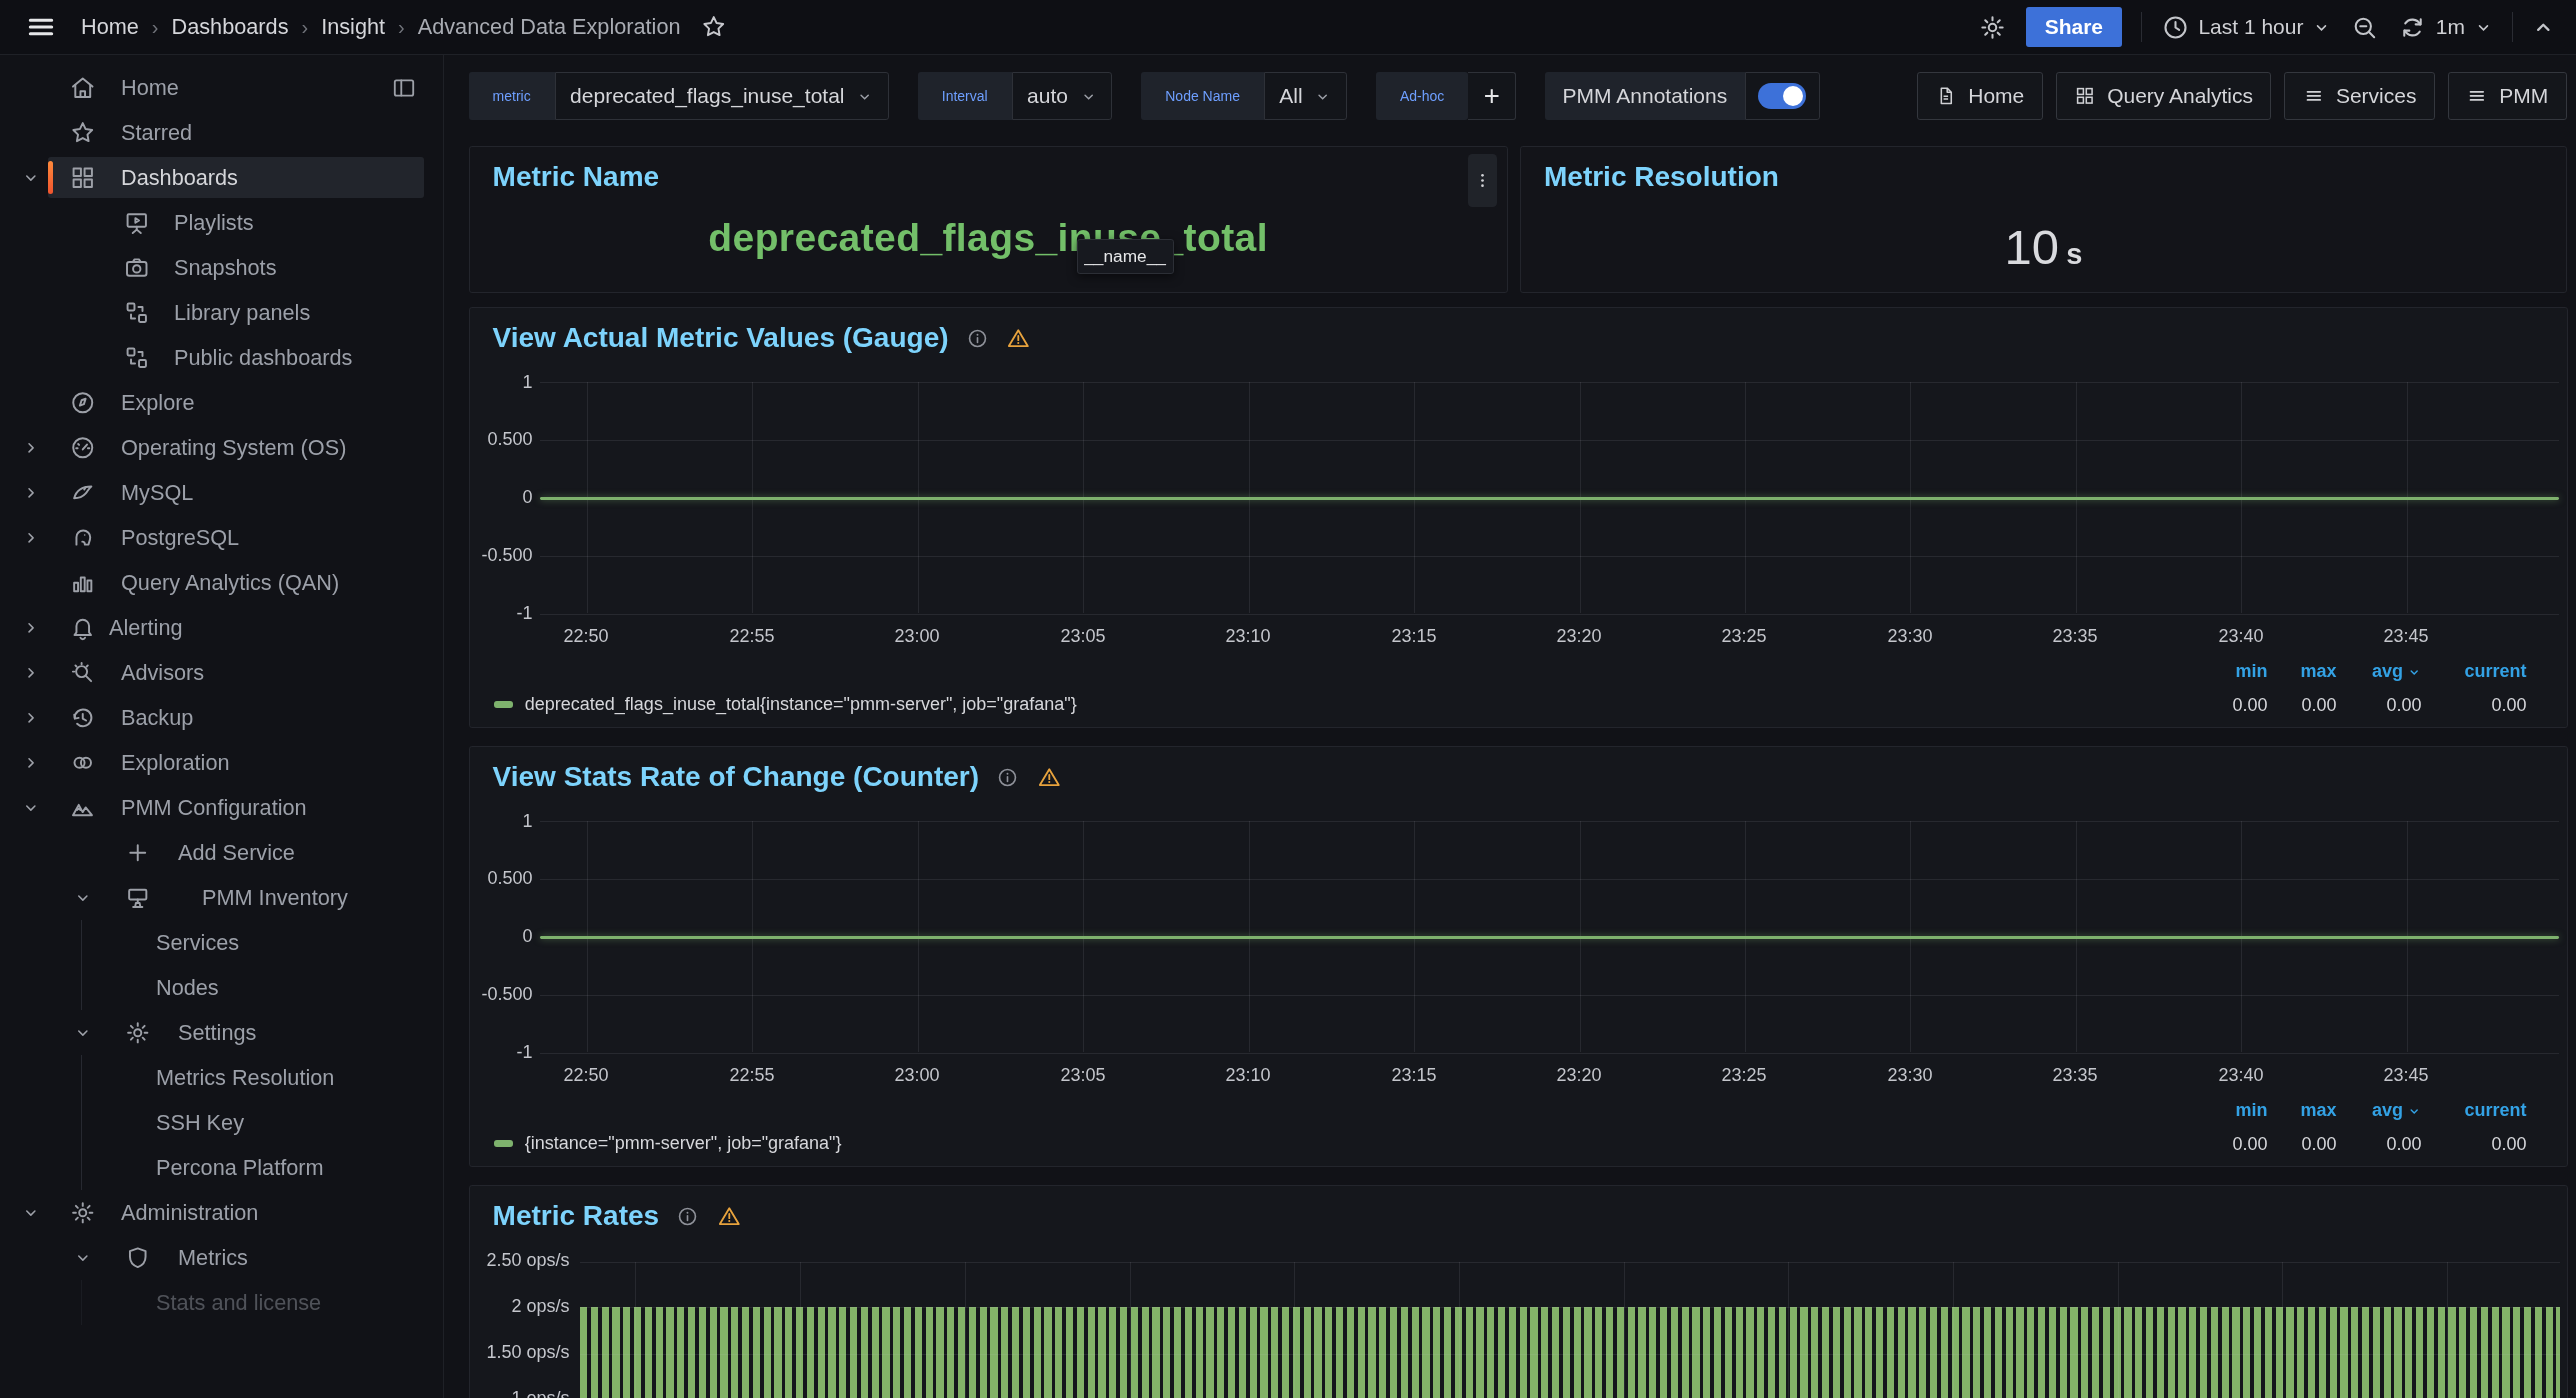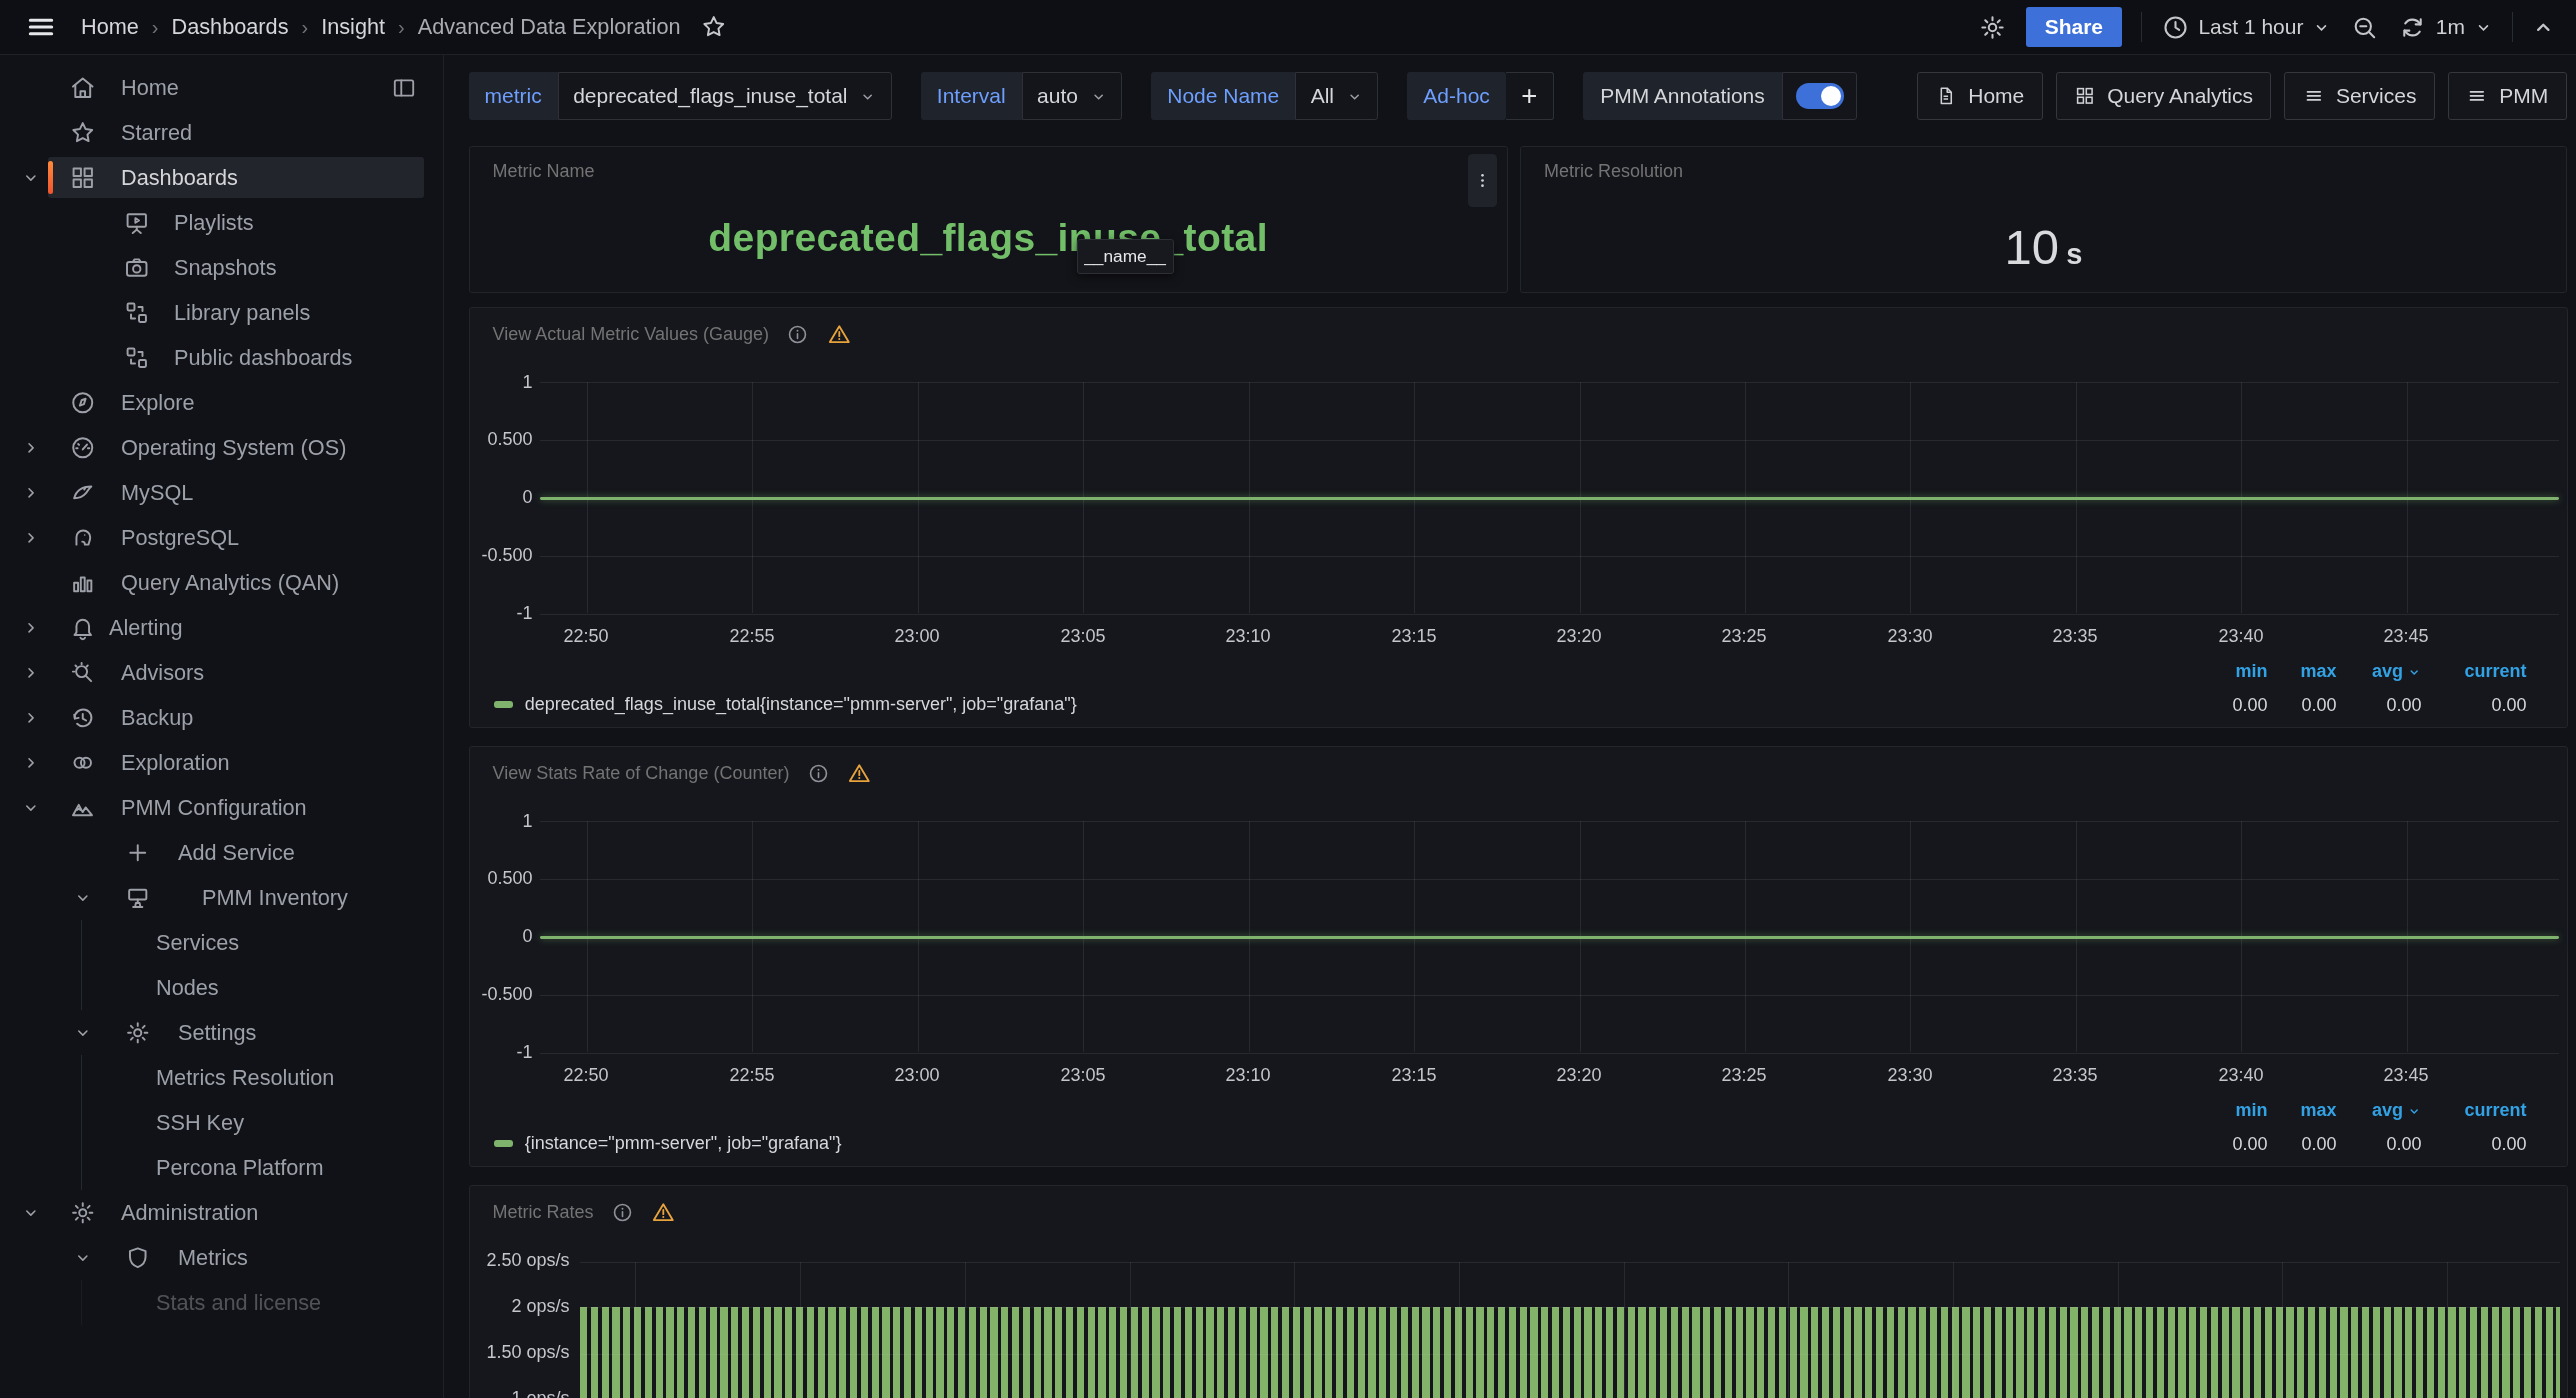--- a/index.html
+++ b/index.html
@@ -49,22 +49,22 @@
   .sel-bar{position:absolute;left:48px;top:5.8px;bottom:5.8px;width:5px;border-radius:2.9px;
     background:linear-gradient(180deg,#ff8a3c,#f0542e)}
   .trailing-icon{position:absolute;right:26px;color:#9da0a8}
   .side-row.faded{opacity:.45}
 
   
   #content{position:absolute;left:444px;top:55px;right:0;bottom:0;background:var(--bg)}
   #toolbar{position:absolute;left:24.6px;top:17.3px;right:9.4px;height:48px;display:flex;
     align-items:center}
   .var-group{display:flex;align-items:stretch;height:48px}
-  .var-label{background:var(--chip);color:var(--link-blue);font-size:21px;display:flex;
-    align-items:center;padding:0 16px;border-radius:2.9px 0 0 2.9px;cursor:pointer;white-space:nowrap}
+  .var-label{background:var(--chip);color:var(--link-blue);font-size:14px;display:flex;
+    align-items:center;padding:0 24px;border-radius:2.9px 0 0 2.9px;cursor:pointer;white-space:nowrap}
   .var-label.solo{border-radius:2.9px}
   .var-value{background:var(--field);border:0.7px solid var(--field-border);color:var(--txt);
     font-size:21px;display:flex;align-items:center;gap:11.6px;padding:0 14.4px;
     border-radius:0 2.9px 2.9px 0;cursor:pointer;white-space:nowrap}
   .var-value .ic{color:#9da0a8}.gap40{width:29px}
   #add-filter-btn{width:48px;height:48px;background:var(--field);border:0.7px solid var(--field-border);
     border-left:none;border-radius:0 2.9px 2.9px 0;color:#e6e7e9;font-size:27.5px;display:flex;
     align-items:center;justify-content:center;cursor:pointer}
   #annotations-chip{background:var(--chip);color:var(--txt);font-size:21px;display:flex;
     align-items:center;padding:0 17.3px;border-radius:2.9px 0 0 2.9px;white-space:nowrap}
@@ -76,21 +76,21 @@
   .nav-btn{height:48px;background:#14161b;border:0.7px solid var(--btn-border);border-radius:2.9px;
     color:var(--txt);font-size:21px;font-weight:500;display:flex;align-items:center;gap:11.6px;
     padding:0 17.3px;cursor:pointer;white-space:nowrap}
   .nav-btn .ic{color:#d0d1d5}
   #nav-buttons{margin-left:auto;display:flex;gap:13px}
 
   
   .panel{position:absolute;background:var(--panel);border:0.7px solid var(--panel-border);
     border-radius:2.9px}
   .panel-title-row{position:absolute;left:23px;top:14.4px;display:flex;align-items:center;gap:17.3px}
-  .panel-title{font-size:18px;font-weight:400;color:#737373;white-space:nowrap;cursor:pointer}
+  .panel-title{font-size:28px;font-weight:700;color:#7dd3fc;white-space:nowrap;cursor:pointer}
   .info-ic{color:#8e9199}
   .warn-ic{color:var(--warn)}
 
   #panel-metric-name{left:24.6px;top:91px;width:1039px;height:147px}
   #panel-metric-resolution{left:1076px;top:91px;width:1047px;height:147px}
   #metric-name-value{position:absolute;left:0;right:0;top:69px;text-align:center;
     font-size:39px;font-weight:700;color:var(--green-bright);letter-spacing:0.4px}
   #kebab-btn{position:absolute;right:10px;top:7.2px;width:29px;height:53px;border-radius:4.3px;
     background:#202329;display:flex;align-items:center;justify-content:center;cursor:pointer;
     color:#d0d1d5}

